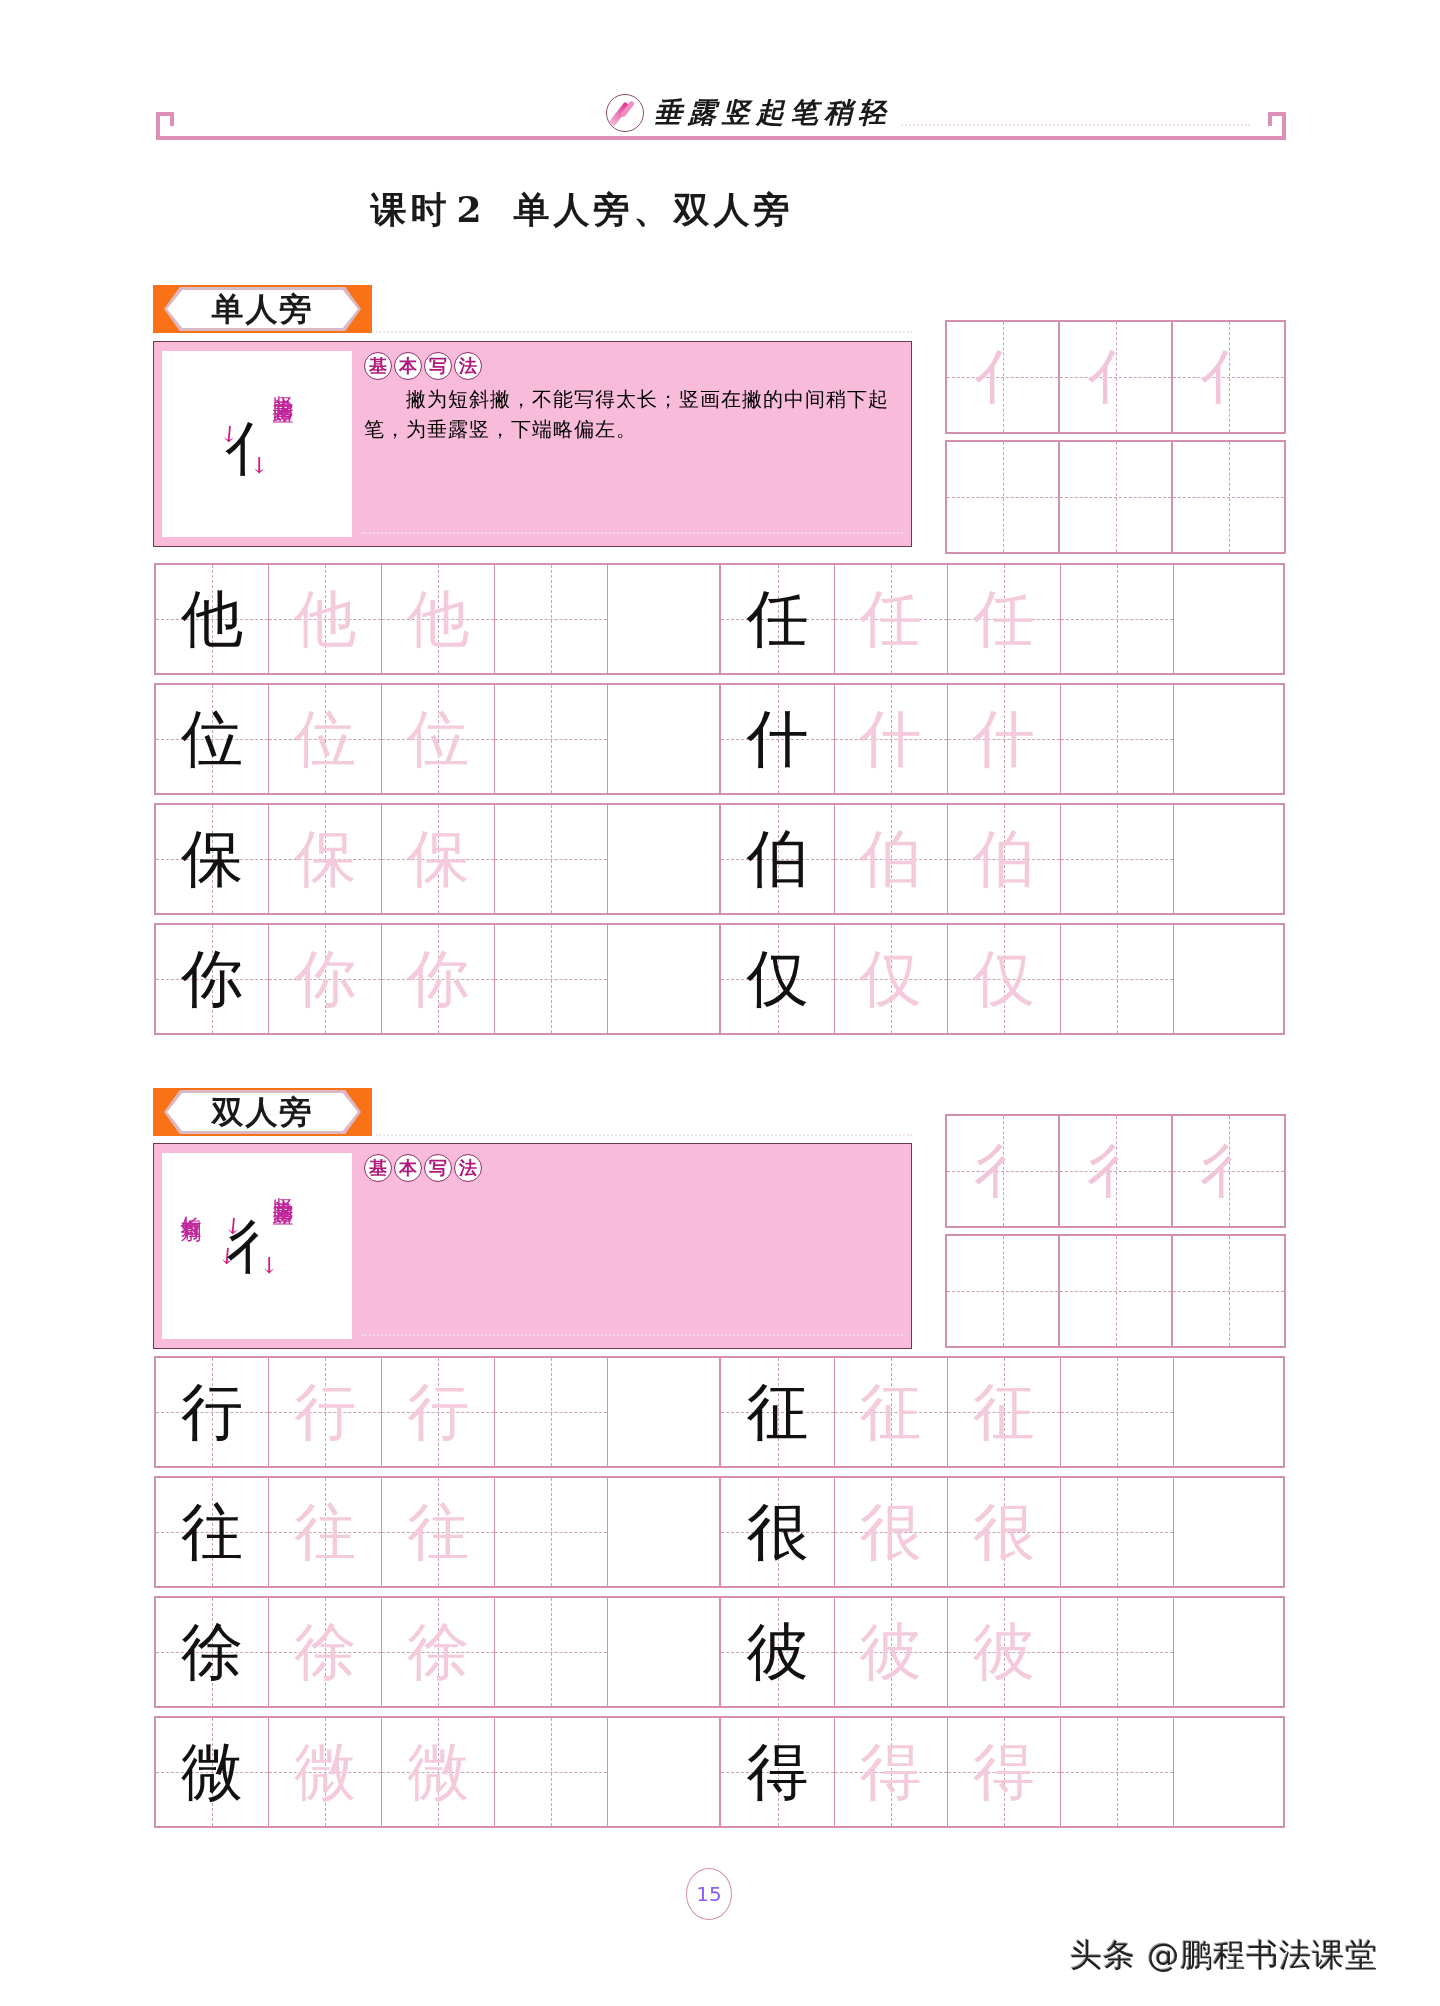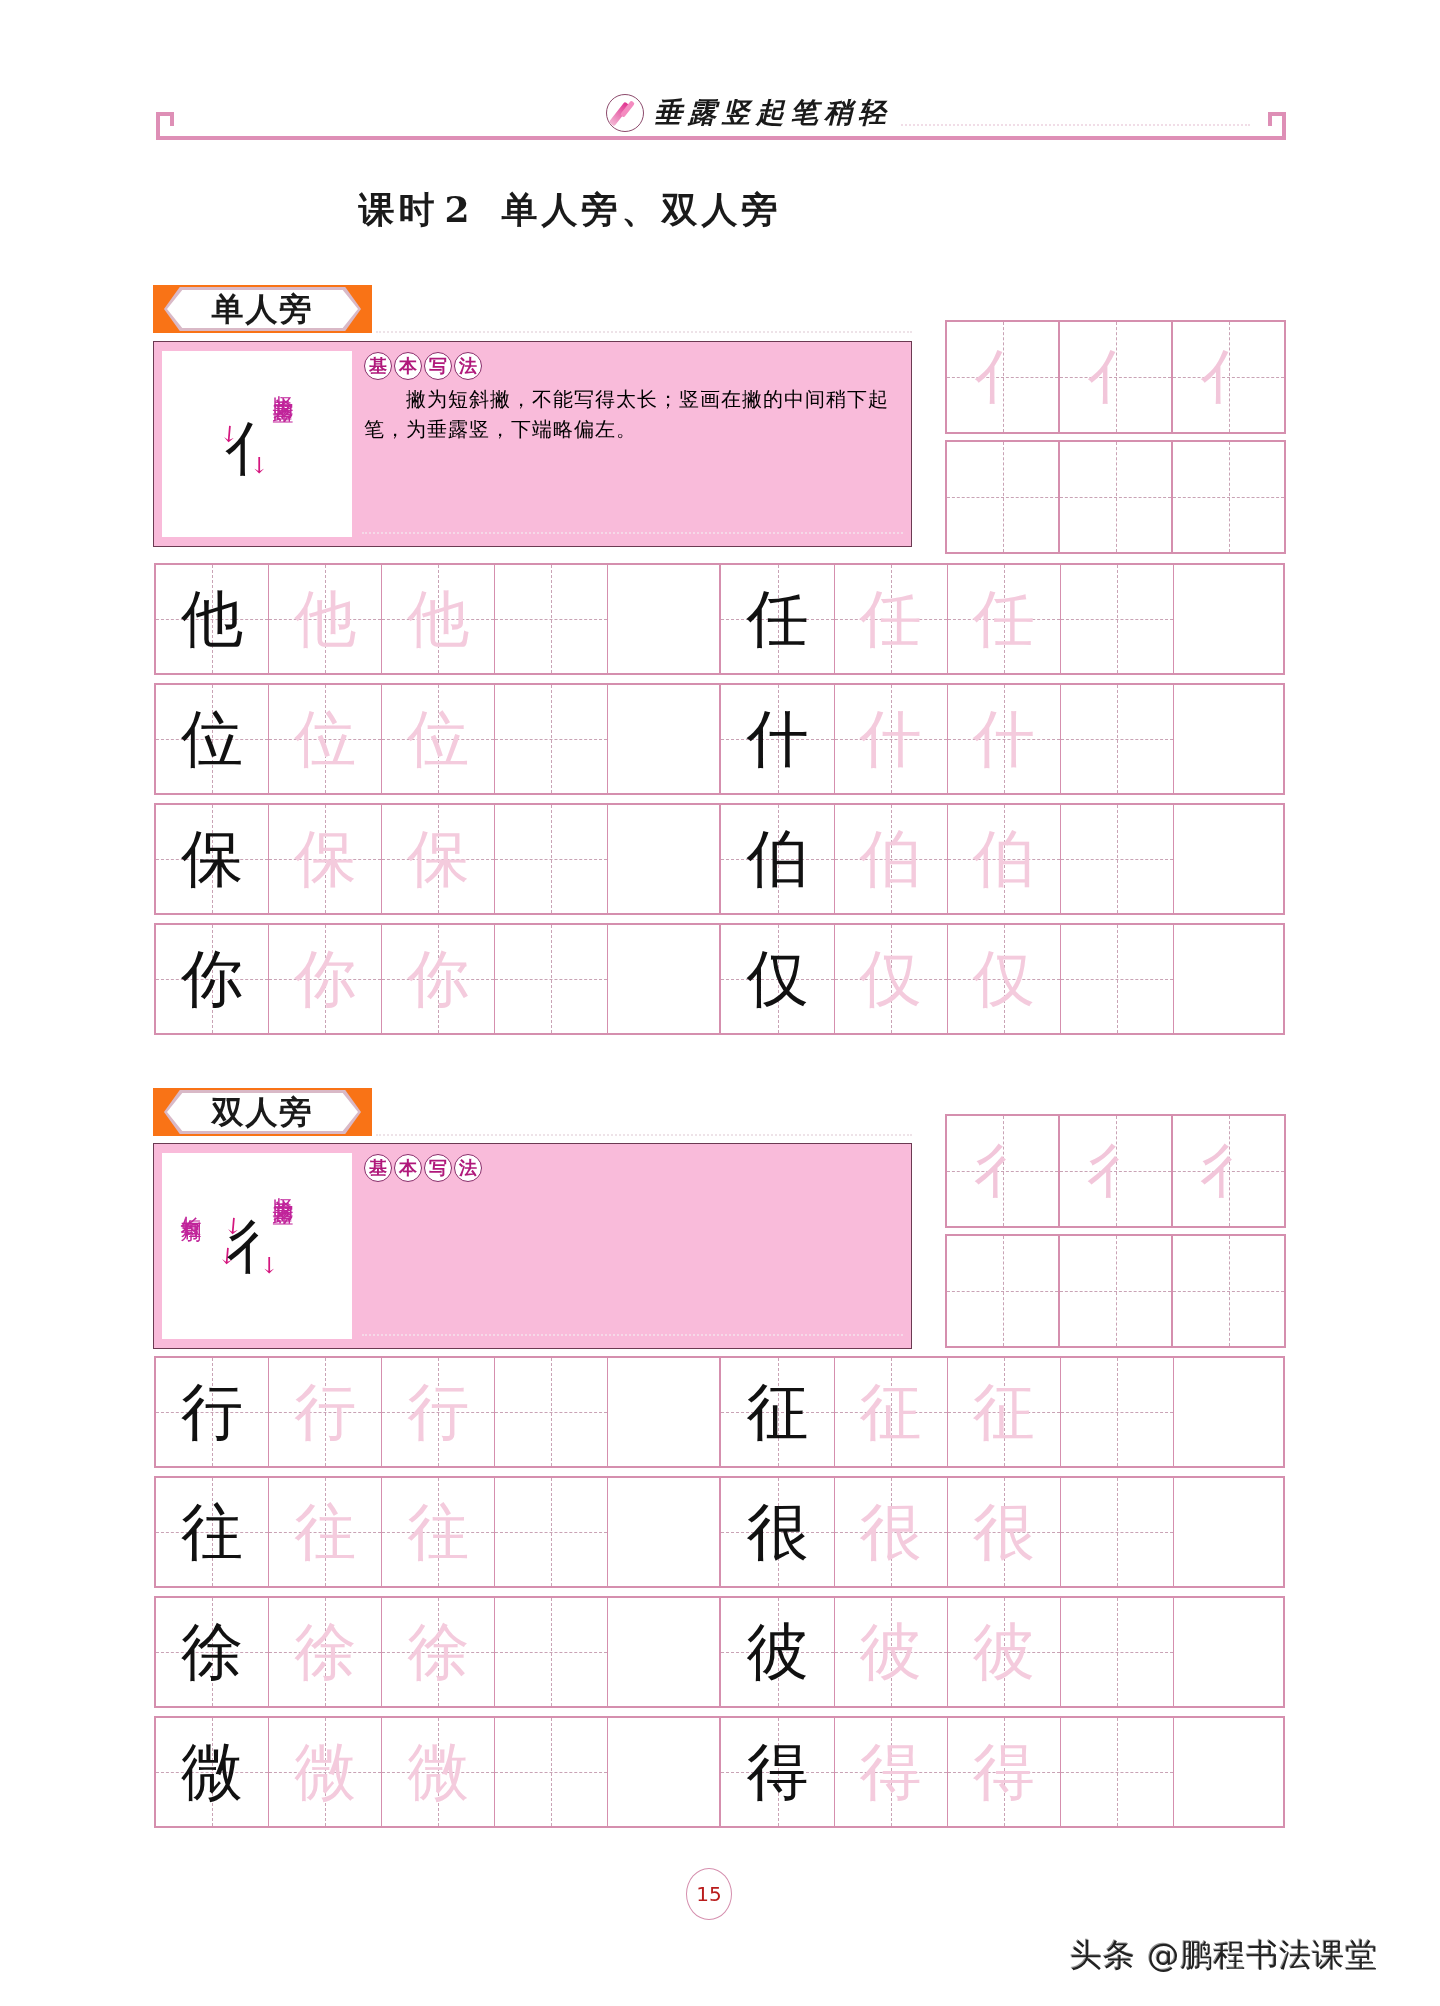--- a/index.html
+++ b/index.html
@@ -15,21 +15,21 @@
   .hdr-bracket-l::after { content:""; position:absolute; left:10px; top:-4px; width:4px; height:14px; background:#de8fb6; }
   .hdr-bracket-r { left:1268px; top:112px; width:18px; height:28px; border-right:4px solid #de8fb6; border-top:4px solid #de8fb6; box-sizing:border-box; }
   .hdr-bracket-r::after { content:""; position:absolute; right:10px; top:-4px; width:4px; height:14px; background:#de8fb6; }
   .hdr-dots { left:650px; top:124px; width:600px; height:0; border-top:2px dotted #f1dde7; }
   .hdr-title-wrap { left:598px; top:90px; height:46px; display:flex; align-items:center; gap:10px; background:#fff; padding:0 8px; }
   .pen-icon { width:38px; height:38px; border-radius:50%; border:1.5px solid #8c4a6c; box-sizing:border-box; position:relative; background:#fff; }
   .pen-icon::before { content:""; position:absolute; left:9px; top:6px; width:7px; height:26px; background:linear-gradient(#e0338f,#f3b6d4); transform:rotate(38deg); border-radius:2px; }
   .pen-icon::after { content:""; position:absolute; left:18px; top:5px; width:5px; height:18px; background:#f48cc0; transform:rotate(38deg); border-radius:2px; }
   .hdr-title { font-family:"DejaVu Serif",serif; font-size:28px; font-weight:bold; font-style:italic; letter-spacing:6px; color:#1a1a1a; }
 
-  .lesson-title { left:0; width:1140px; top:186px; text-align:center; font-size:36px; font-weight:bold; letter-spacing:4px; }
+  .lesson-title { left:0; width:1140px; top:186px; text-align:center; font-size:36px; font-weight:bold; letter-spacing:4px;padding-left:12px; }
   .lesson-title .num { margin:0 28px 0 6px; }
 
   
   .badge { left:153px; width:219px; height:48px; background:#f97316; }
   .badge-inner-b { position:absolute; left:14px; top:5px; width:191px; height:38px; background:#fff;
     clip-path:polygon(8% 0,92% 0,100% 50%,92% 100%,8% 100%,0 50%); outline:none; }
   .badge-border { position:absolute; left:11px; top:2px; width:197px; height:44px; background:#d9b9c7;
     clip-path:polygon(8% 0,92% 0,100% 50%,92% 100%,8% 100%,0 50%); }
   .badge-text { position:absolute; left:0; top:0; width:219px; height:48px; line-height:48px; text-align:center; font-size:32px; font-weight:bold; letter-spacing:2px; }
   .badge-dots { height:0; border-top:2px dotted #eee3e8; }
@@ -57,21 +57,21 @@
   .cell:last-child { border-right:none; }
   .cell.half-end { border-right:2.5px solid #d58fae; }
   .grid-v { position:absolute; left:50%; top:0; bottom:0; border-left:1.5px dashed #c9a3b5; }
   .grid-h { position:absolute; top:50%; left:0; right:0; border-top:1.5px dashed #c9a3b5; }
   .ch { position:absolute; inset:0; display:flex; align-items:center; justify-content:center; font-size:62px; font-family:"DejaVu Serif",serif; line-height:1; }
   .ch.model { color:#111; }
   .ch.trace { color:#f4cbdd; }
   .ch.stroke { color:#f2c6da; font-size:58px; }
 
   .page-num { left:686px; top:1868px; width:46px; height:52px; border-radius:50%; border:1.5px solid #d58fae; box-sizing:border-box;
-    display:flex; align-items:center; justify-content:center; font-family:"DejaVu Sans",sans-serif; font-size:20px; color:#b91c1c; }
+    display:flex; align-items:center; justify-content:center; font-family:"DejaVu Sans",sans-serif; font-size:20px; color:#8b5cf6; }
   .watermark { left:1070px; top:1934px; font-family:"DejaVu Sans",sans-serif; font-size:32px; color:#222; letter-spacing:1px;
     text-shadow:1px 1px 0 #fff, -1px -1px 0 #999; }
 </style>
 </head>
 <body>
 
 <div class="abs hdr-line"></div>
 <div class="abs hdr-bracket-l"></div>
 <div class="abs hdr-bracket-r"></div>
 <div class="abs hdr-dots"></div>

